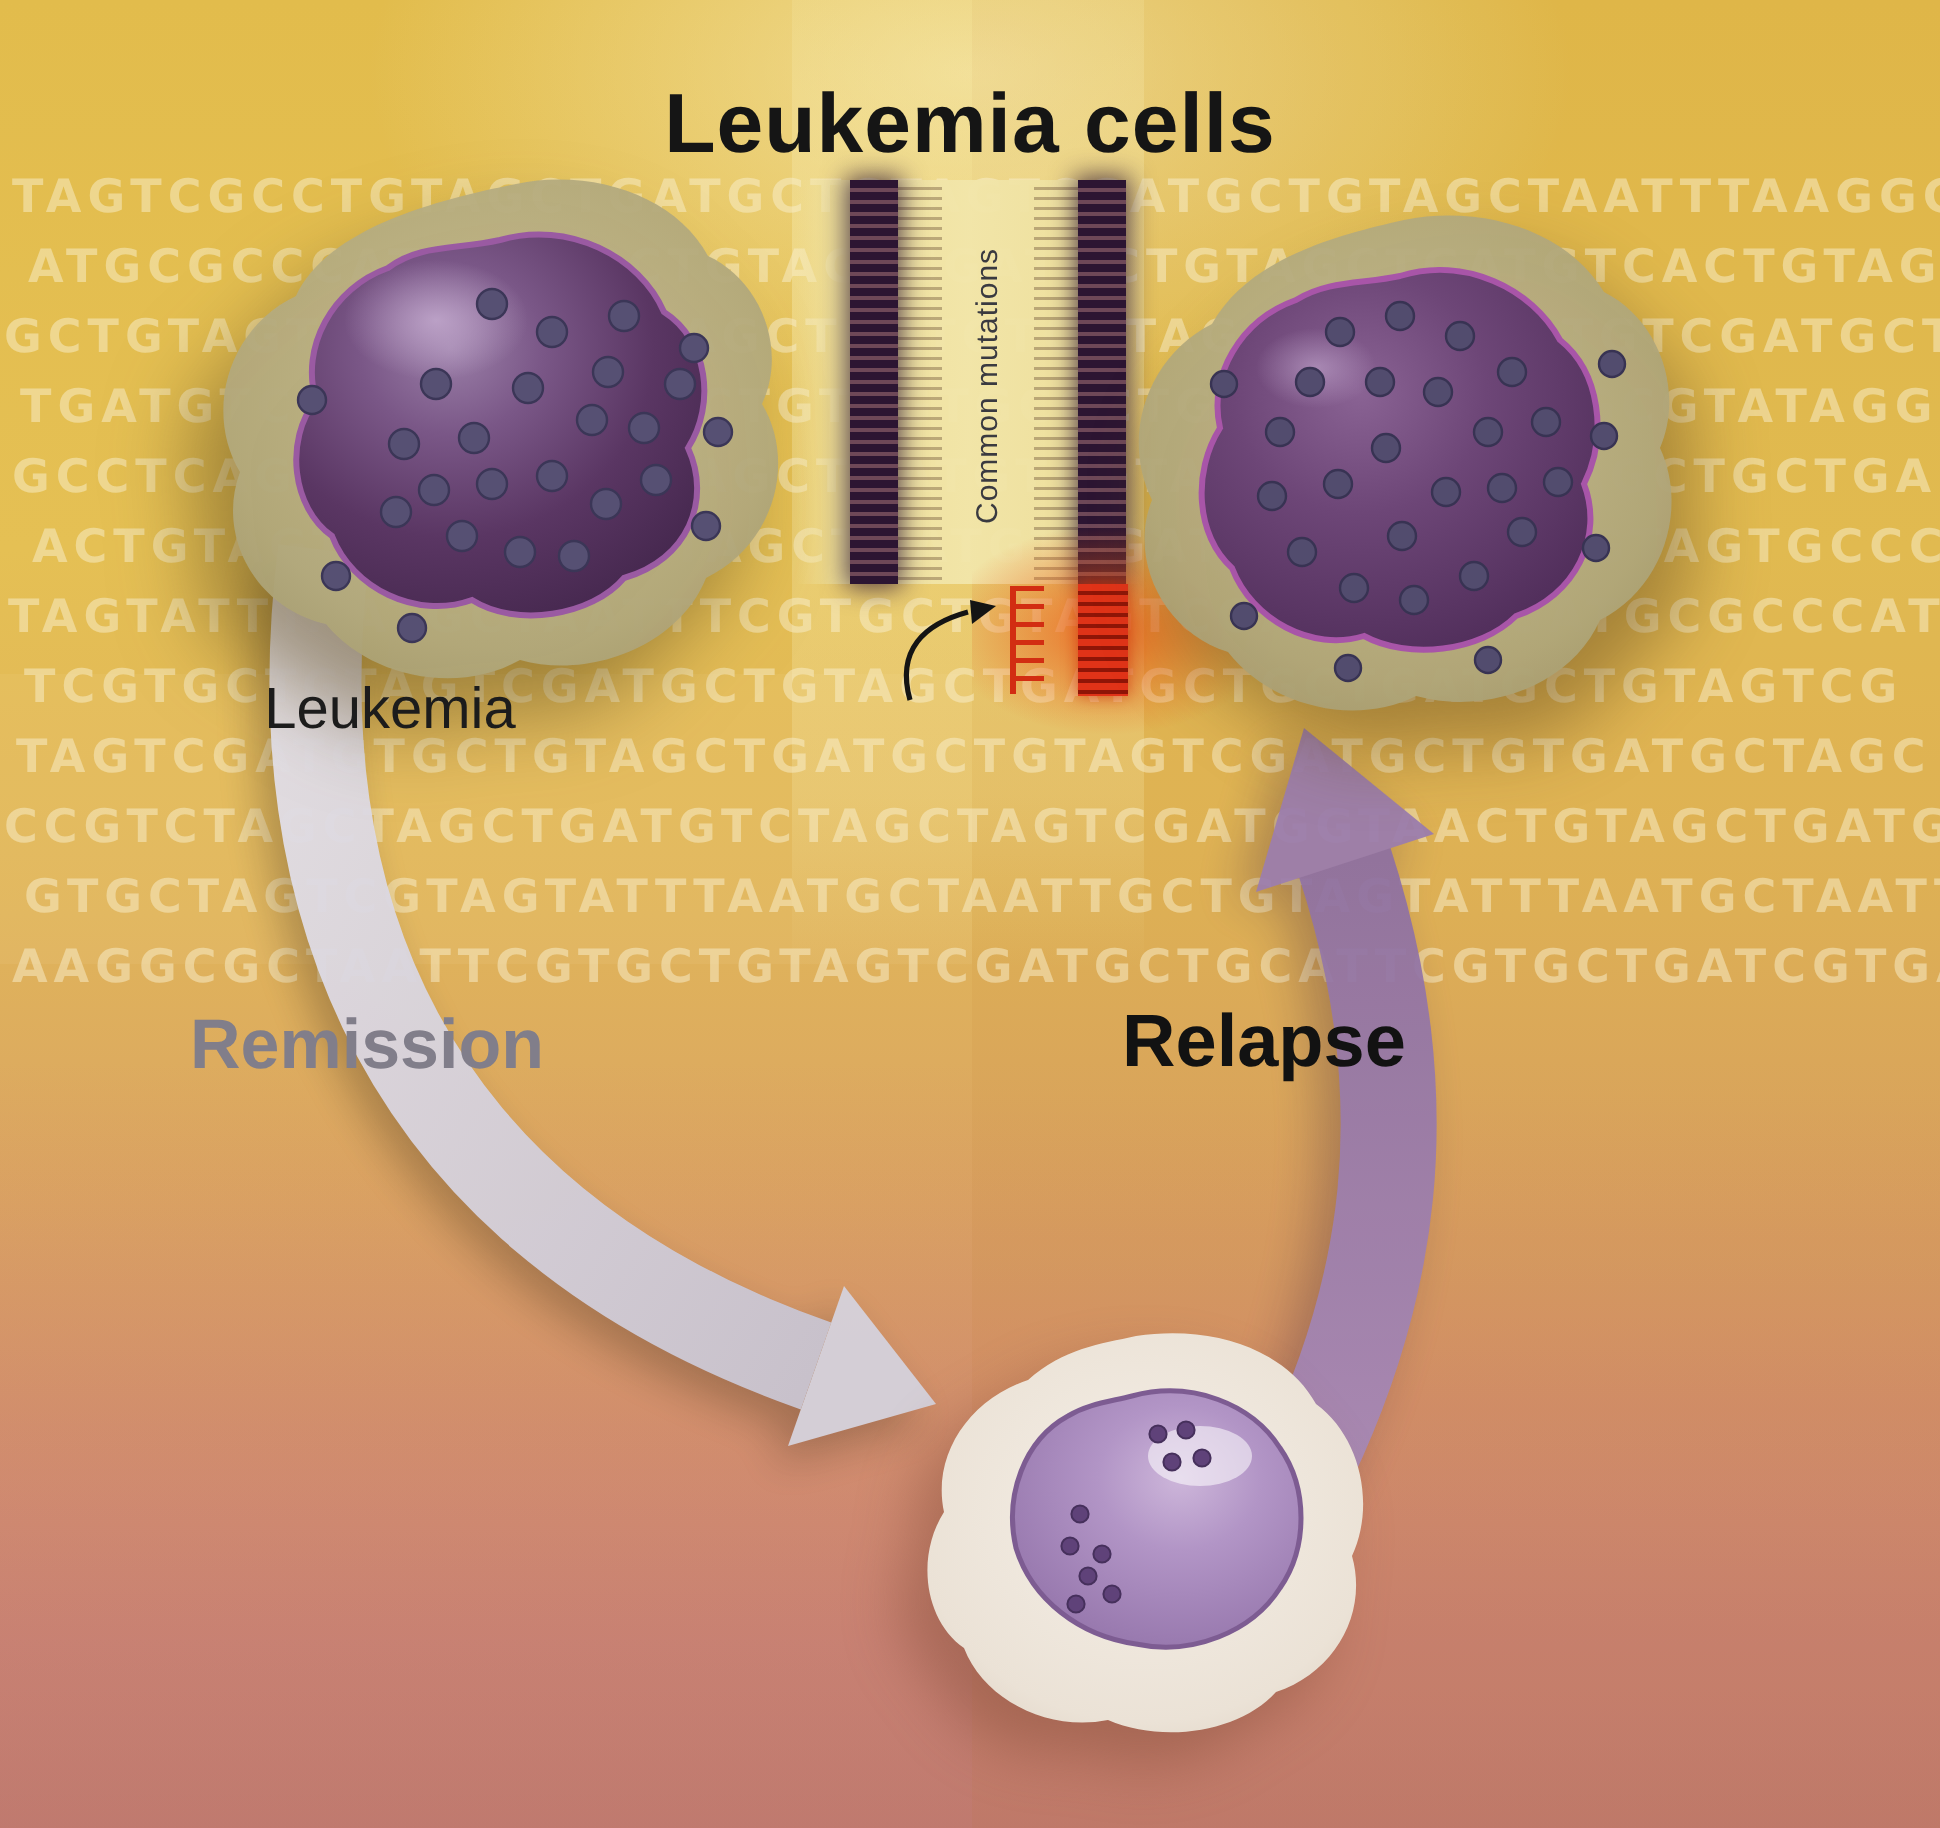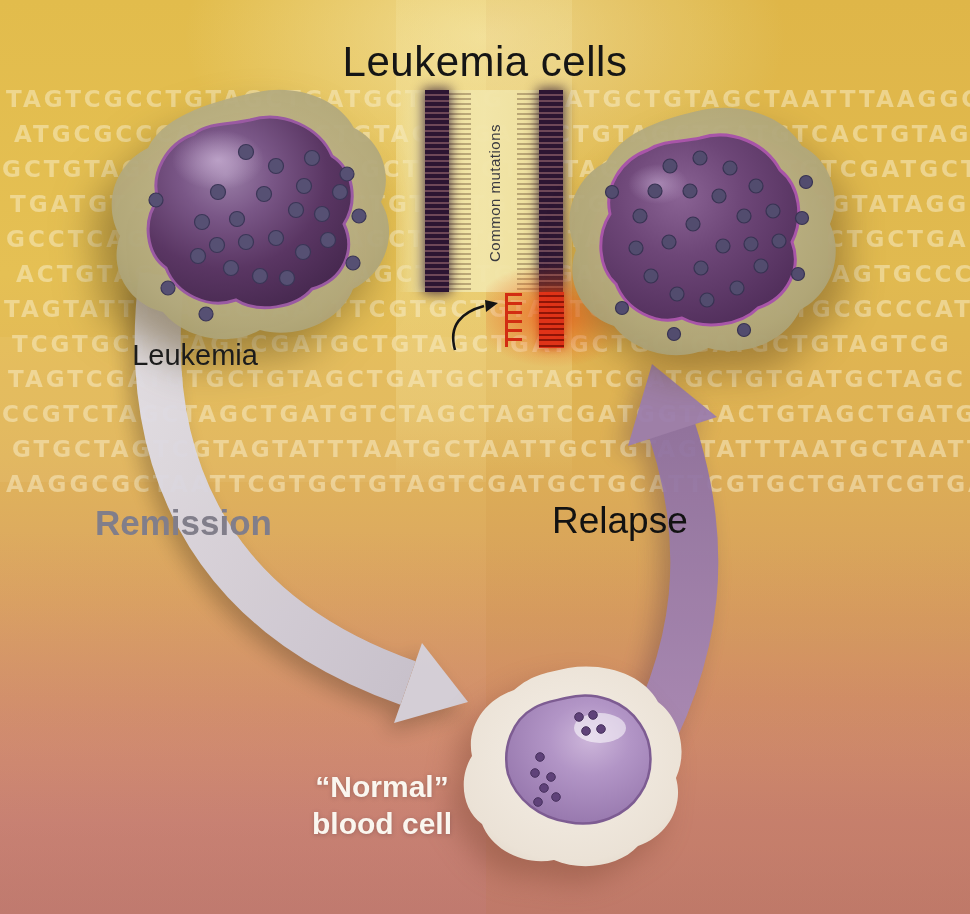--- a/index.html
+++ b/index.html
@@ -46,27 +46,27 @@
     background:radial-gradient(ellipse at 45% 50%, rgba(235,90,22,0.80), rgba(235,90,22,0) 70%);}
   .bar-red{position:absolute;left:539px;top:292px;width:25px;height:56px;
     background:repeating-linear-gradient(180deg, var(--mutation-red,#e03318) 0 3.5px, #8f1507 3.5px 5.5px);
     box-shadow:0 0 8px rgba(200,40,10,0.7);}
   .bracket-red{position:absolute;left:505px;top:293px;width:14px;height:54px;
     border-left:3px solid #d22d12;
     background:repeating-linear-gradient(180deg, #d22d12 0 2.5px, rgba(0,0,0,0) 2.5px 9px);}
 
   
   .title{position:absolute;top:38px;left:0;width:100%;text-align:center;
-    font-size:42px;font-weight:normal;color:#151515;letter-spacing:0.5px;}
+    font-size:42px;font-weight:bold;color:#151515;letter-spacing:0.5px;}
   .treatment{position:absolute;left:85px;top:338px;width:220px;text-align:center;
     font-size:29px;line-height:35px;color:#1c1c1c;}
   .remission{position:absolute;left:95px;top:503px;width:230px;
     font-size:35px;font-weight:bold;color:var(--remission-gray,#817e8a);}
-  .relapse{position:absolute;left:552px;top:500px;width:200px;text-align:left;
-    font-size:37px;font-weight:normal;color:#121212;}
+  .relapse{position:absolute;left:532px;top:500px;width:200px;text-align:center;
+    font-size:37px;font-weight:bold;color:#121212;}
   .newmut{position:absolute;left:420px;top:354px;width:135px;text-align:center;
     font-size:17px;font-weight:bold;line-height:20px;color:#0d0d0d;}
   .normallbl{position:absolute;left:277px;top:768px;width:210px;text-align:center;
     font-size:30px;font-weight:bold;line-height:37px;color:#faf6ef;
     text-shadow:0 1px 4px rgba(110,70,70,0.45);}
 
   
   .layer{position:absolute;left:0;top:0;width:970px;height:914px;pointer-events:none;}
   .cell-left{position:absolute;left:100px;top:82px;width:310px;height:280px;
     filter:drop-shadow(-18px 26px 20px rgba(90,70,25,0.50));}
@@ -271,18 +271,14 @@
       <polygon points="498,303 486,312 485,300" fill="#141414"></polygon>
     </g>
   </svg>
 
   <div class="title">Leukemia cells</div>
   <div class="treatment">
     <div>Leukemia</div>
   </div>
   <div class="remission">Remission</div>
   <div class="relapse">Relapse</div>
-  <div class="normallbl">
-    <div>“Normal”</div>
-    <div>blood cell</div>
-  </div>
 
 </div>
 
 </body></html>

